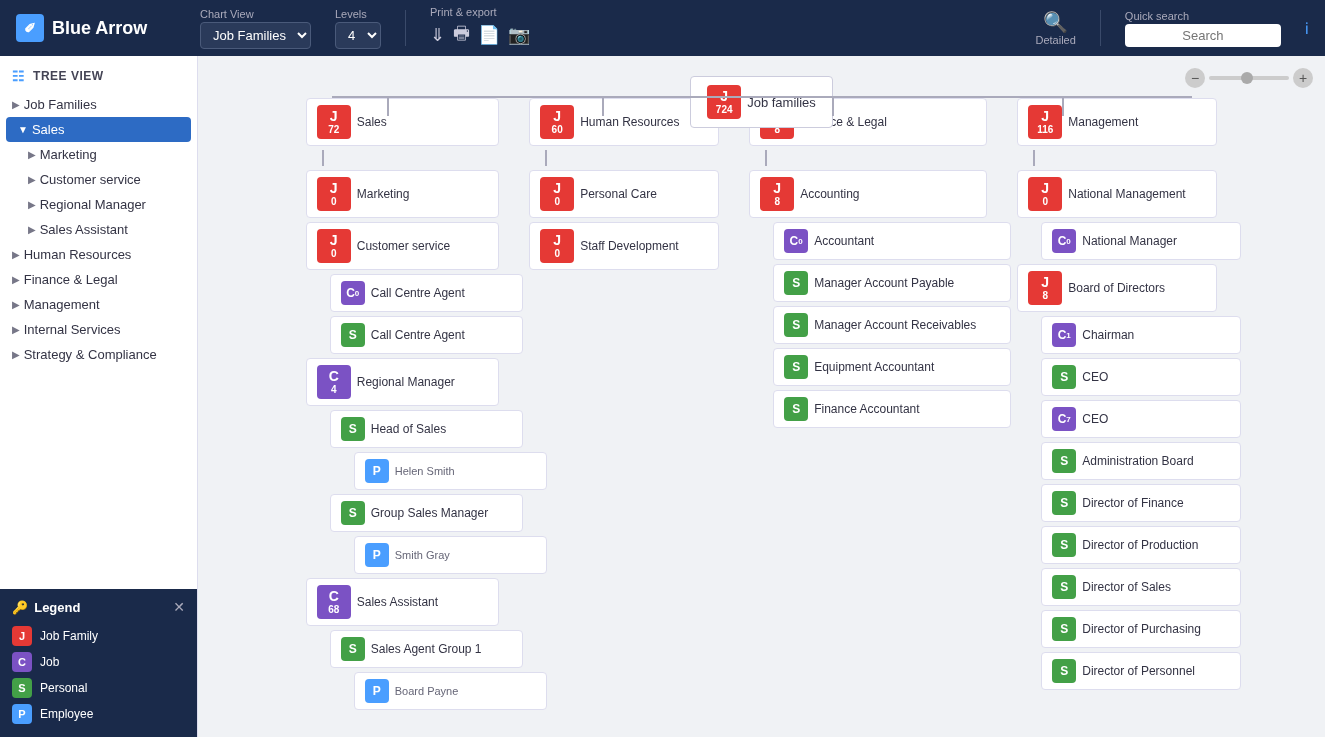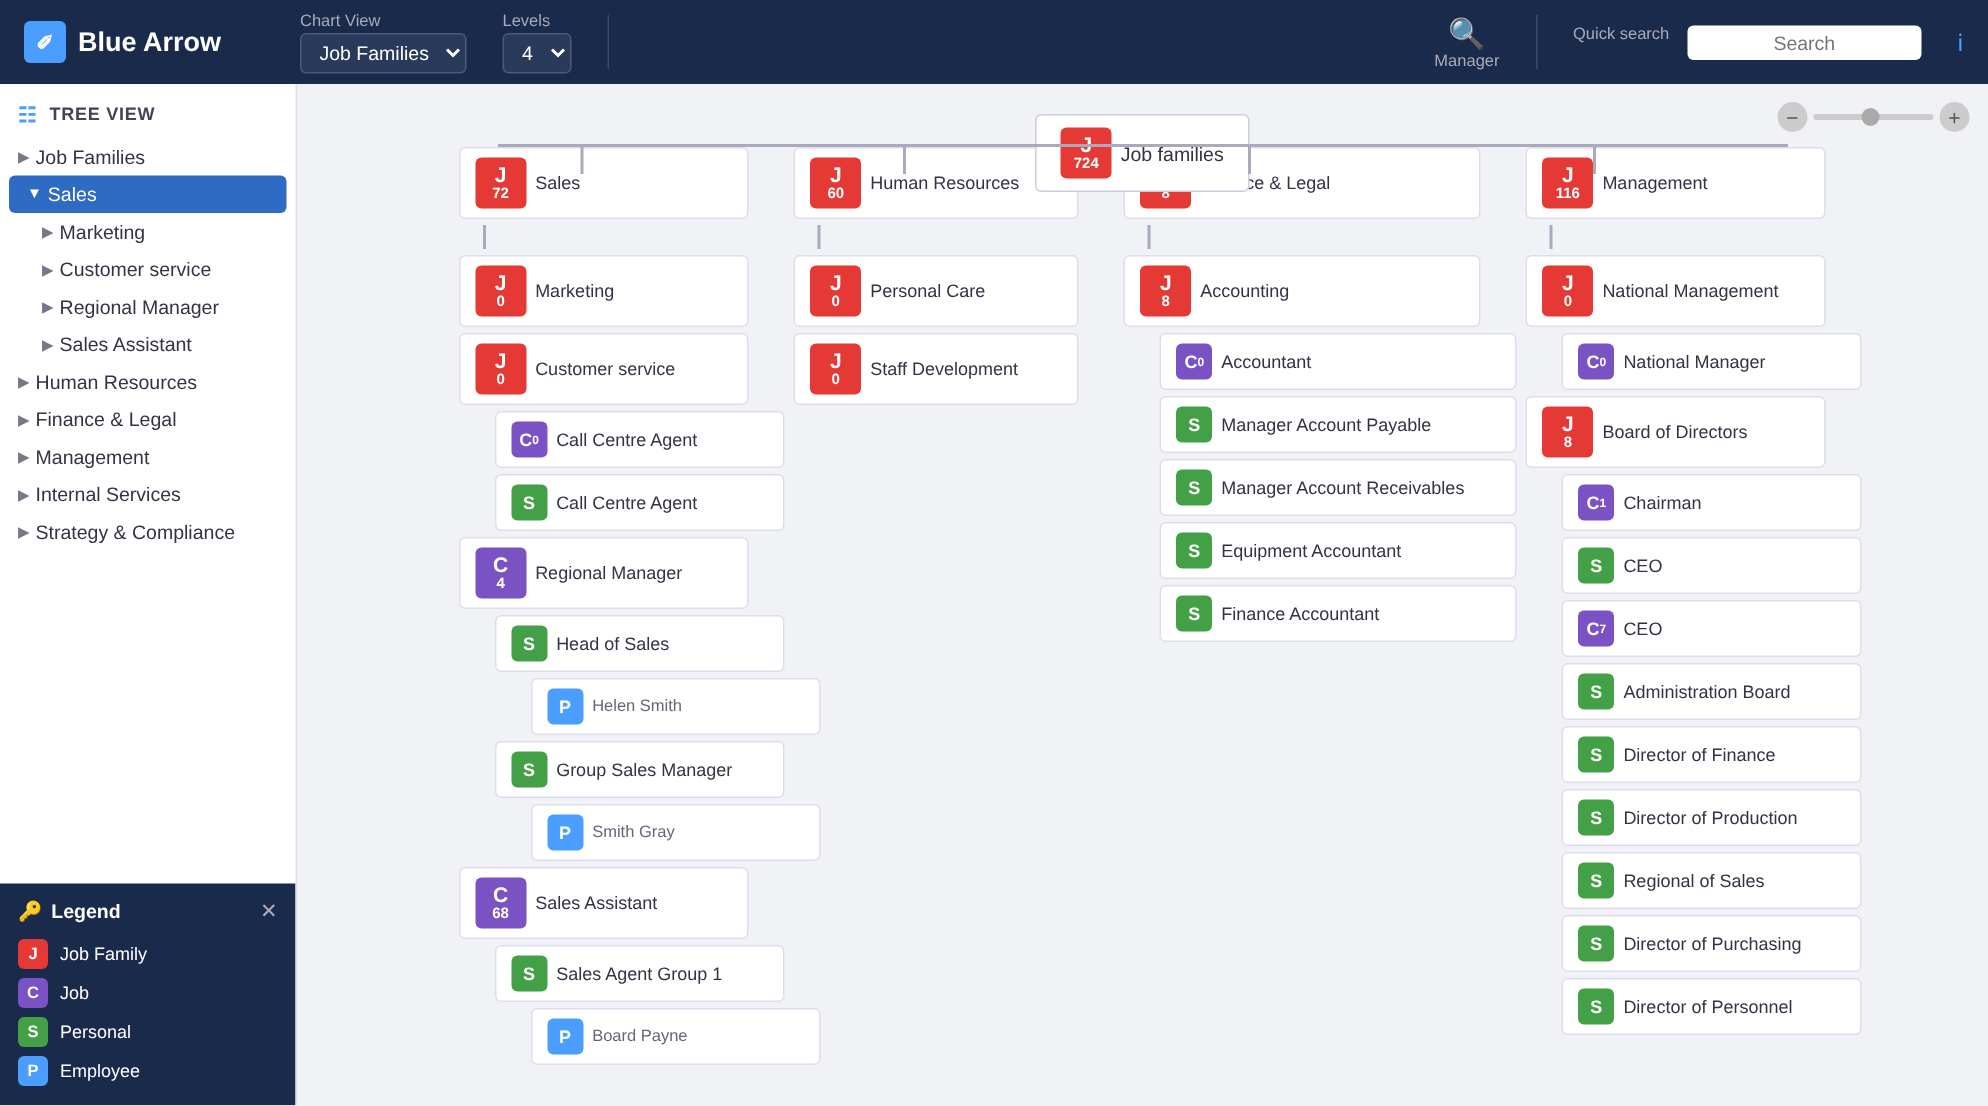--- a/index.html
+++ b/index.html
@@ -73,21 +73,22 @@
     .detailed-section {
       display: flex;
       flex-direction: column;
       align-items: center;
       color: #aab;
       font-size: 11px;
       cursor: pointer;
     }
     .quick-search-section {
       display: flex;
-      gap: 12px;
+      flex-direction: column;
+      gap: 2px;
     }
     .quick-search-label {
       color: #aab;
       font-size: 11px;
     }
     .search-input-wrap {
       display: flex;
       align-items: center;
       background: white;
       border-radius: 4px;
@@ -324,26 +325,37 @@
       <select class="header-select">
         <option>4</option>
         <option>3</option>
         <option>5</option>
       </select>
     </div>
   </div>
 
   <div class="header-divider"></div>
 
+  <div class="header-section">
+    <div>
+      <div class="header-label">Print &amp; export</div>
+      <div class="print-icons">
+        <span class="print-icon">⇓</span>
+        <span class="print-icon">🖶</span>
+        <span class="print-icon">📄</span>
+        <span class="print-icon">📷</span>
+      </div>
+    </div>
+  </div>
 
   <div class="spacer"></div>
 
   <div class="detailed-section">
     <span style="font-size:20px;">🔍</span>
-    <span>Manager</span>
+    <span>Detailed</span>
   </div>
 
   <div class="header-divider"></div>
 
   <div class="quick-search-section">
     <div class="quick-search-label">Quick search</div>
     <div class="search-input-wrap">
       <input class="search-input" type="text" placeholder="Search" style="">
     </div>
   </div>
@@ -684,21 +696,21 @@
             <span>Director of Finance</span>
           </div>
 
           <div class="row-node" style="margin-left:24px;">
             <div class="b-sm badge-s">S</div>
             <span>Director of Production</span>
           </div>
 
           <div class="row-node" style="margin-left:24px;">
             <div class="b-sm badge-s">S</div>
-            <span>Regional of Sales</span>
+            <span>Director of Sales</span>
           </div>
 
           <div class="row-node" style="margin-left:24px;">
             <div class="b-sm badge-s">S</div>
             <span>Director of Purchasing</span>
           </div>
 
           <div class="row-node" style="margin-left:24px;">
             <div class="b-sm badge-s">S</div>
             <span>Director of Personnel</span>

